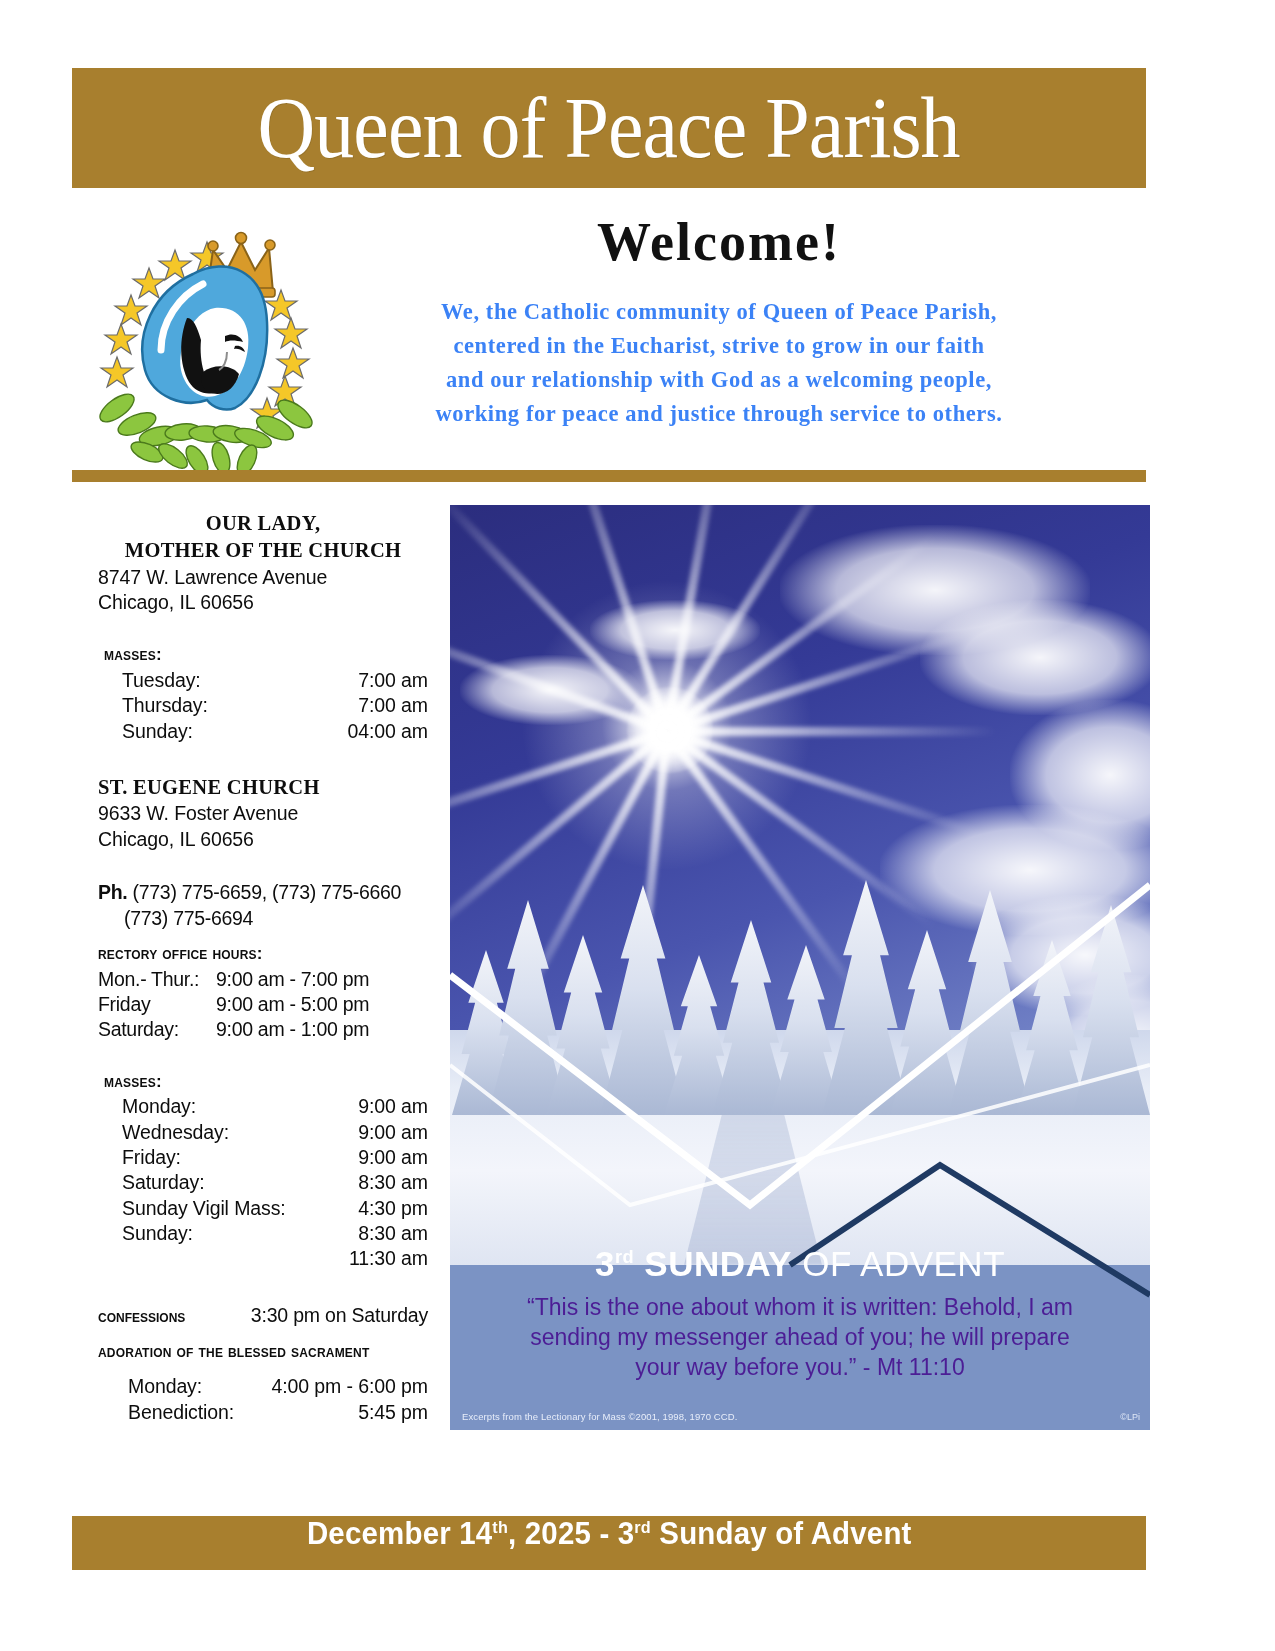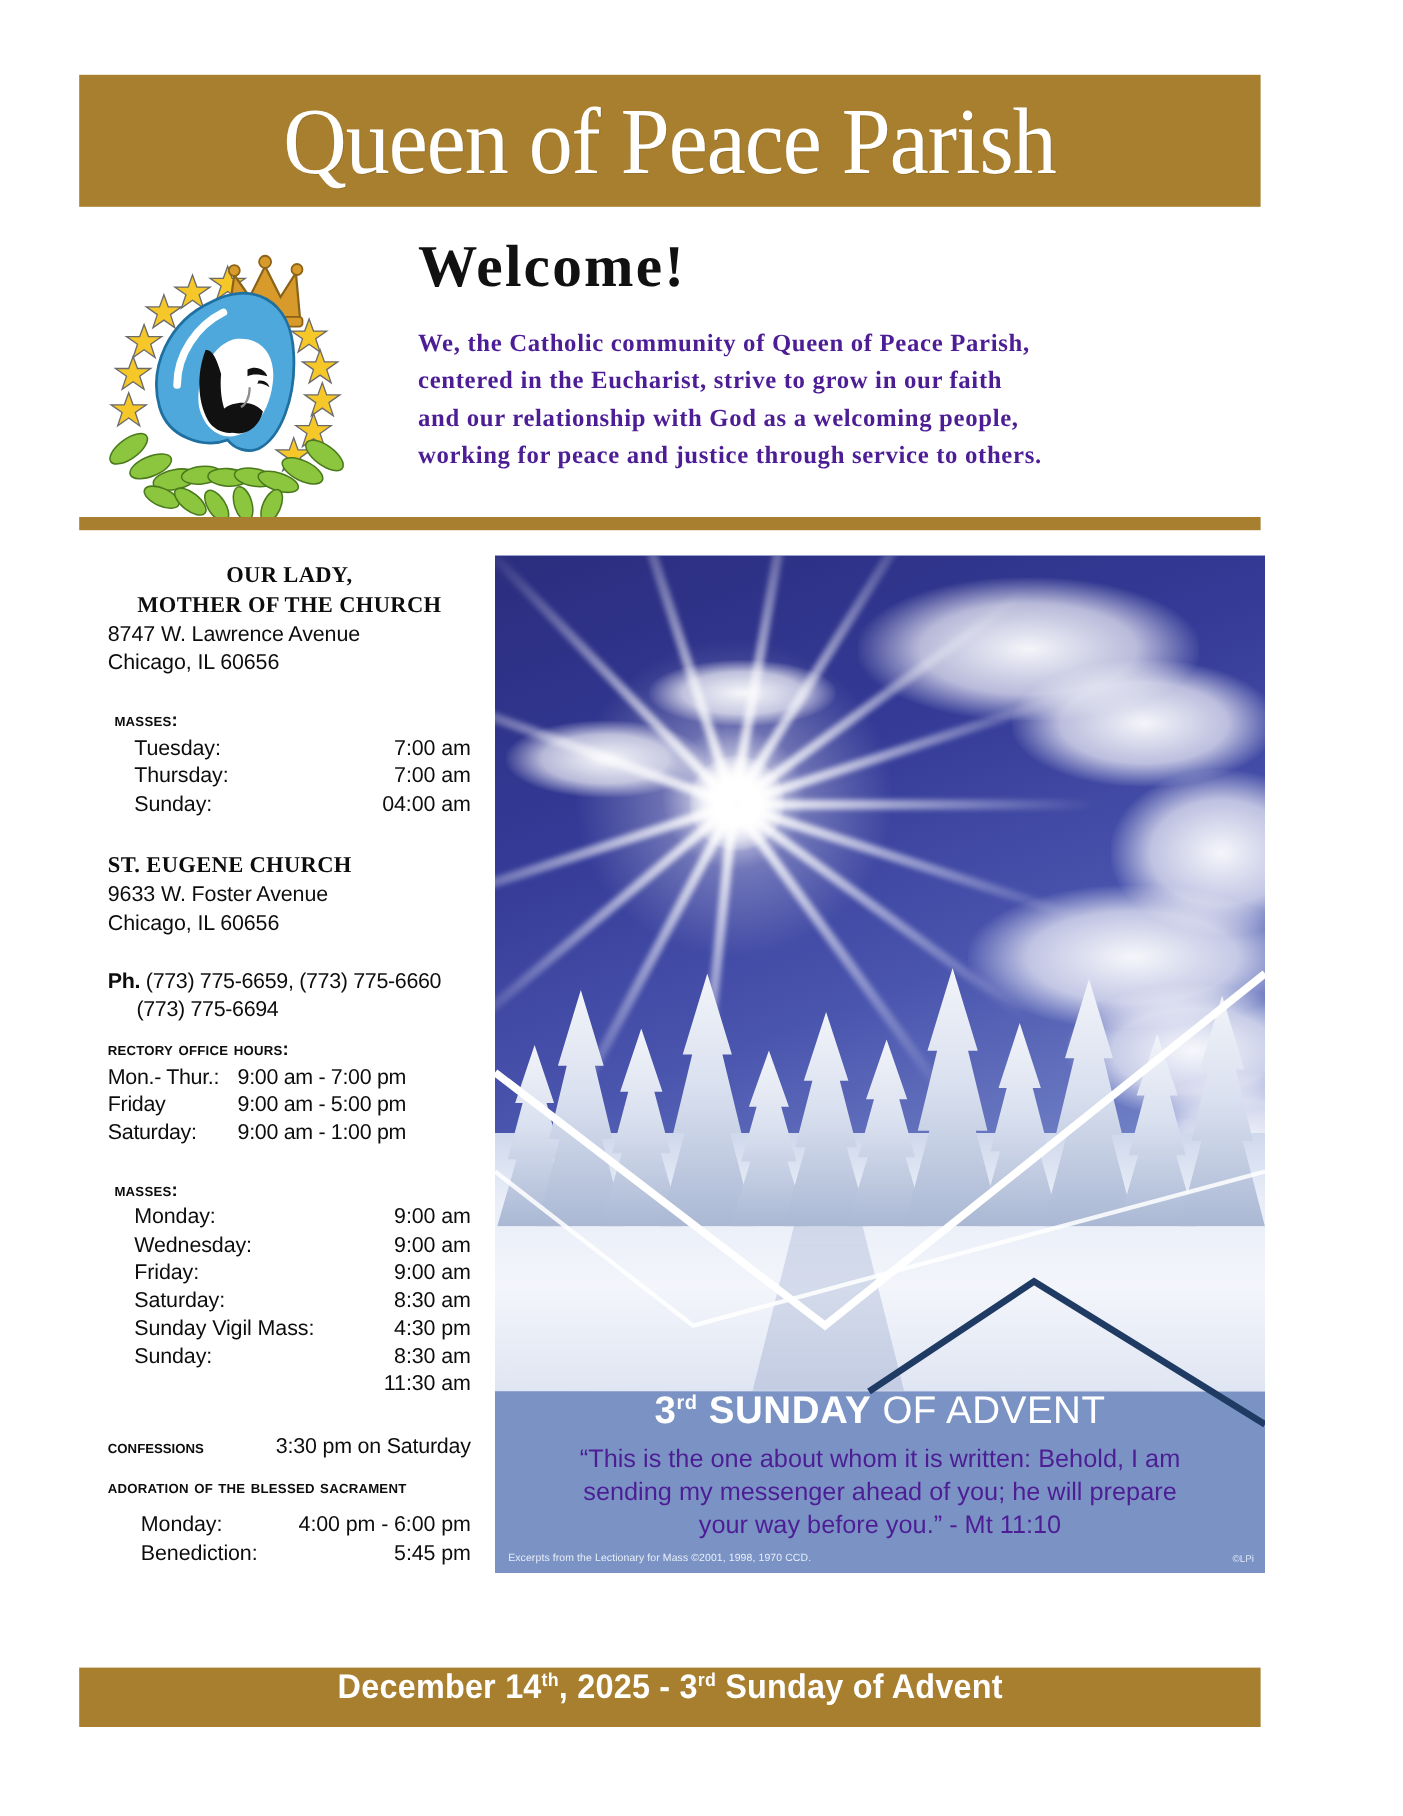--- a/index.html
+++ b/index.html
@@ -51,38 +51,39 @@
     left: 75px;
     top: 212px;
     width: 265px;
     height: 262px;
   }
   .logo-wrap svg { display: block; width: 100%; height: 100%; }
 
   
   .welcome-block {
     position: absolute;
-    left: 380px;
+    left: 360px;
     top: 214px;
     width: 718px;
+    text-align: center;
   }
   .welcome-title {
     font-family: "Liberation Serif", serif;
     font-size: 54px;
     font-weight: 700;
     color: #111111;
     letter-spacing: 2px;
     margin: 0 0 24px 0;
     line-height: 1.05;
   }
   .mission-line {
     font-family: "Liberation Serif", serif;
     font-size: 22.5px;
     font-weight: 700;
-    color: #4c1d95;
+    color: #3b82f6;
     letter-spacing: 0.6px;
     line-height: 1.52;
     white-space: nowrap;
   }
 
   
   .divider-bar {
     position: absolute;
     left: 72px;
     top: 470px;
@@ -232,21 +233,21 @@
     bottom: 150px;
     background: linear-gradient(180deg, #f2f4f9 0%, #d9e0ef 45%, #aab8d4 100%);
     clip-path: polygon(50% 0%, 76% 32%, 66% 32%, 86% 63%, 74% 63%, 100% 100%, 0% 100%, 26% 63%, 14% 63%, 34% 32%, 24% 32%);
   }
   .poster-text {
     position: absolute;
     left: 0; bottom: 0;
     width: 700px;
     text-align: center;
     color: #ffffff;
-    padding-bottom: 3px;
+    padding-bottom: 22px;
   }
   .poster-heading {
     font-size: 35px;
     font-weight: 300;
     letter-spacing: 0.5px;
     line-height: 1.1;
     margin: 0 0 8px 0;
     white-space: nowrap;
   }
   .poster-heading .strong { font-weight: 700; }

